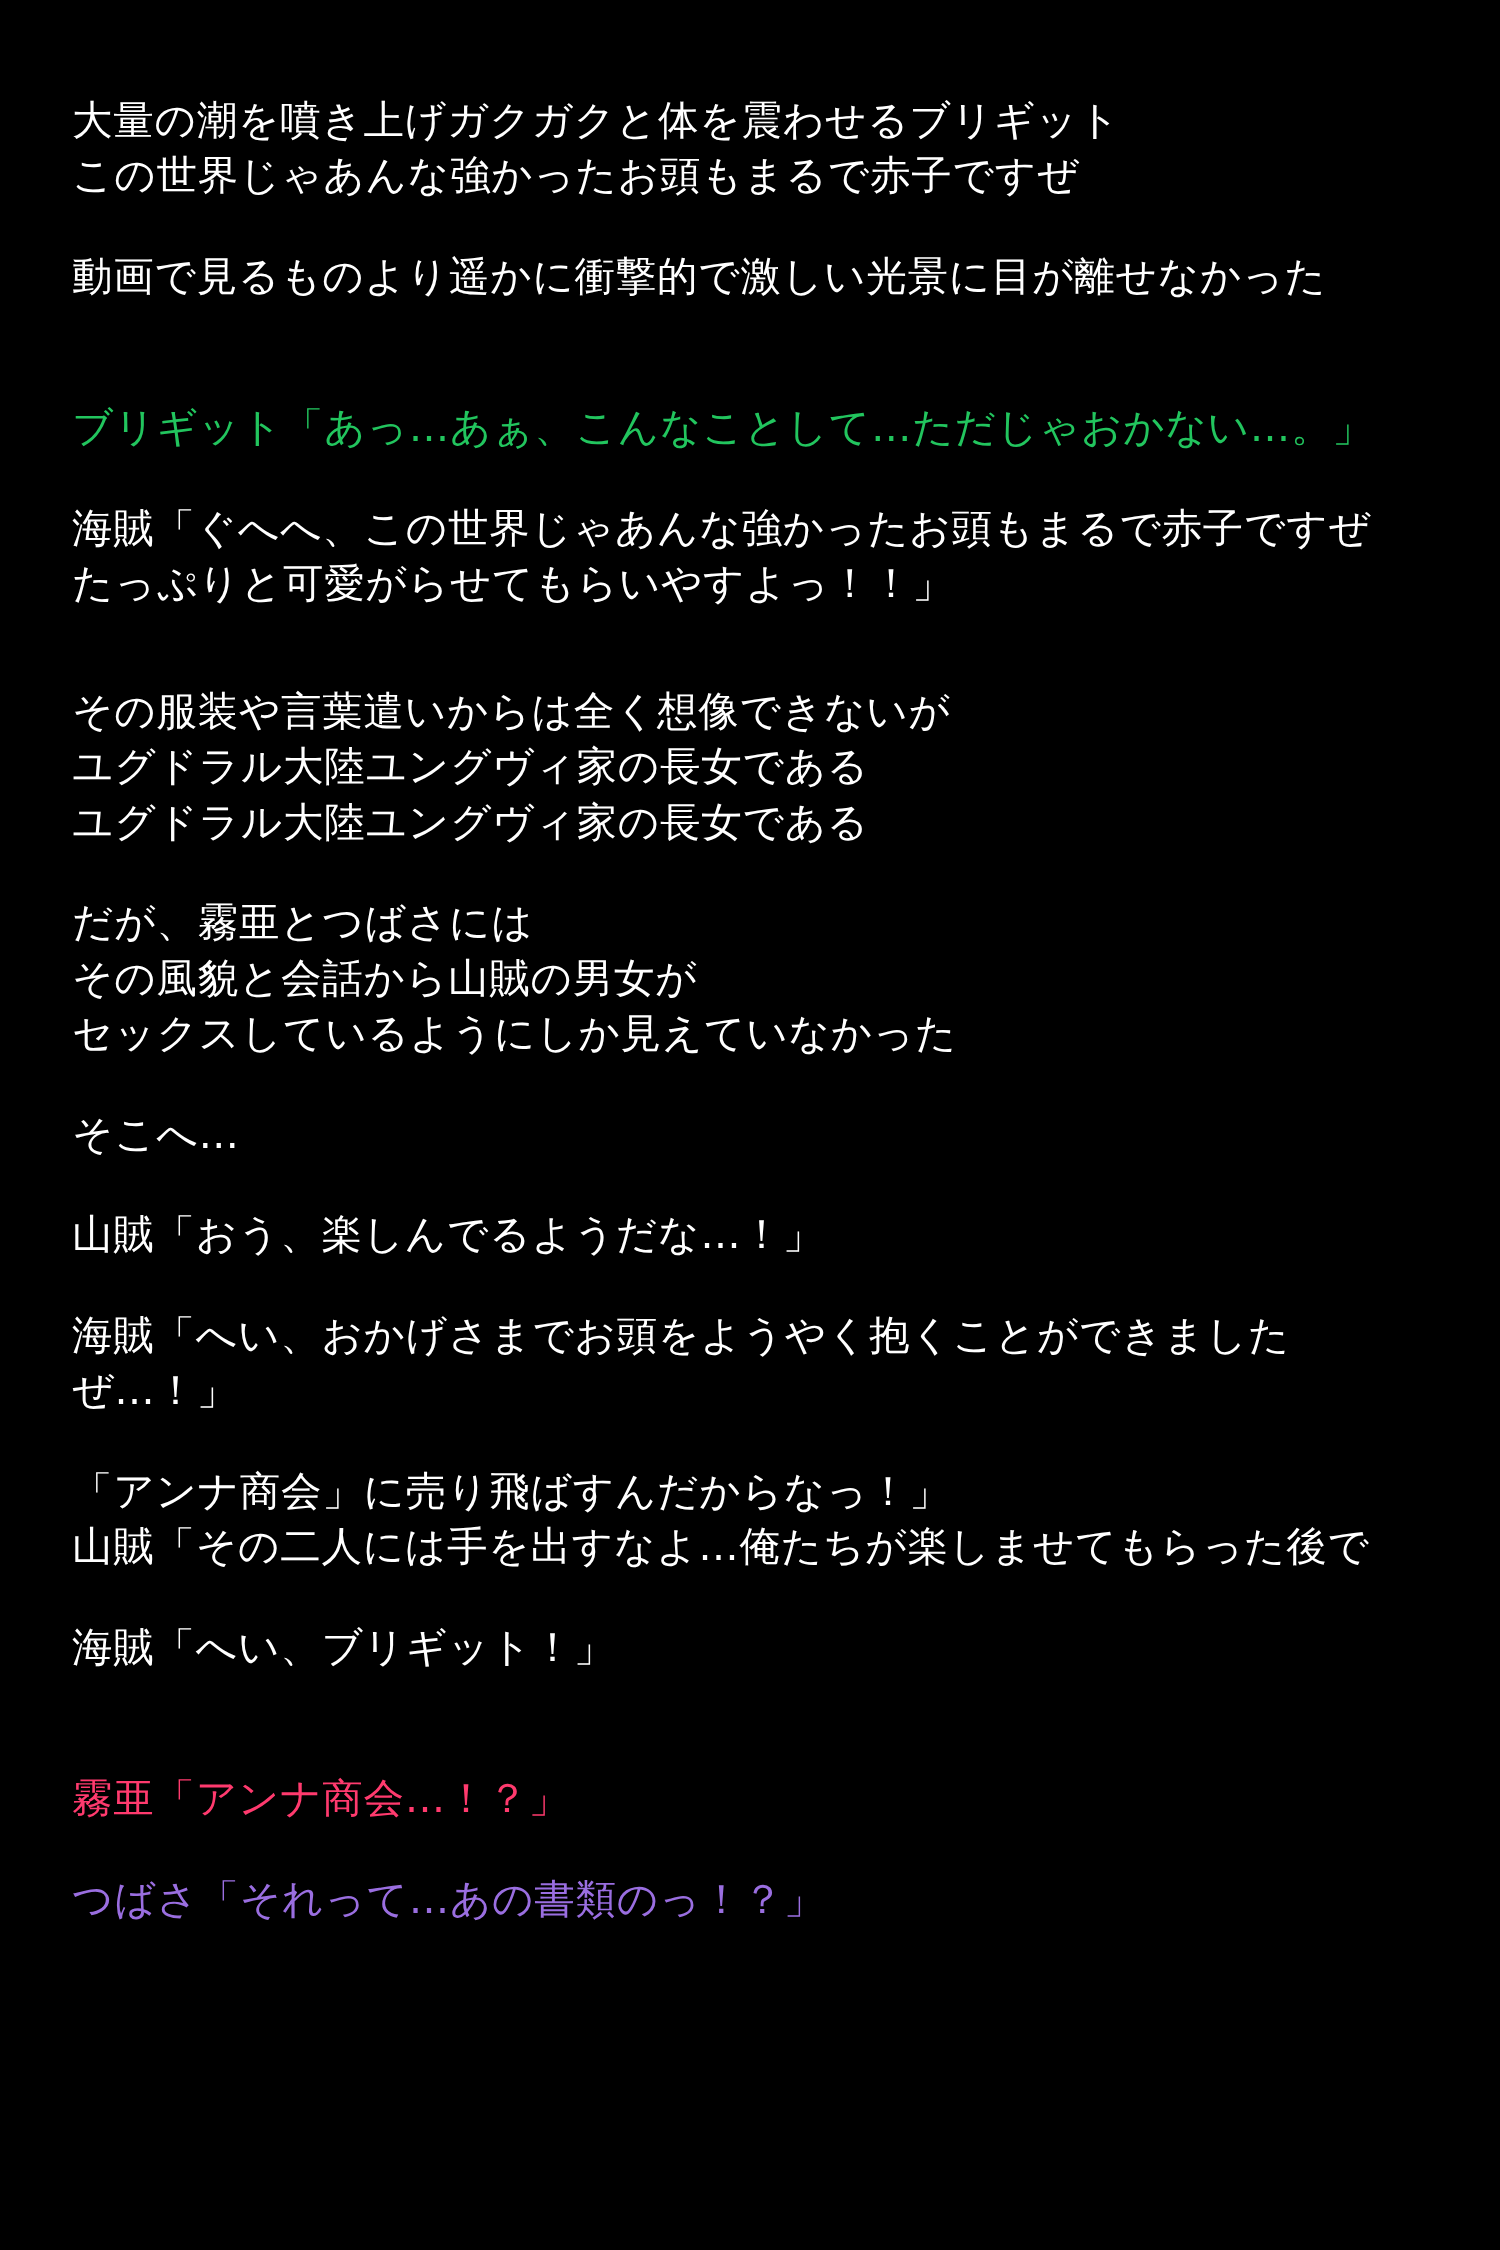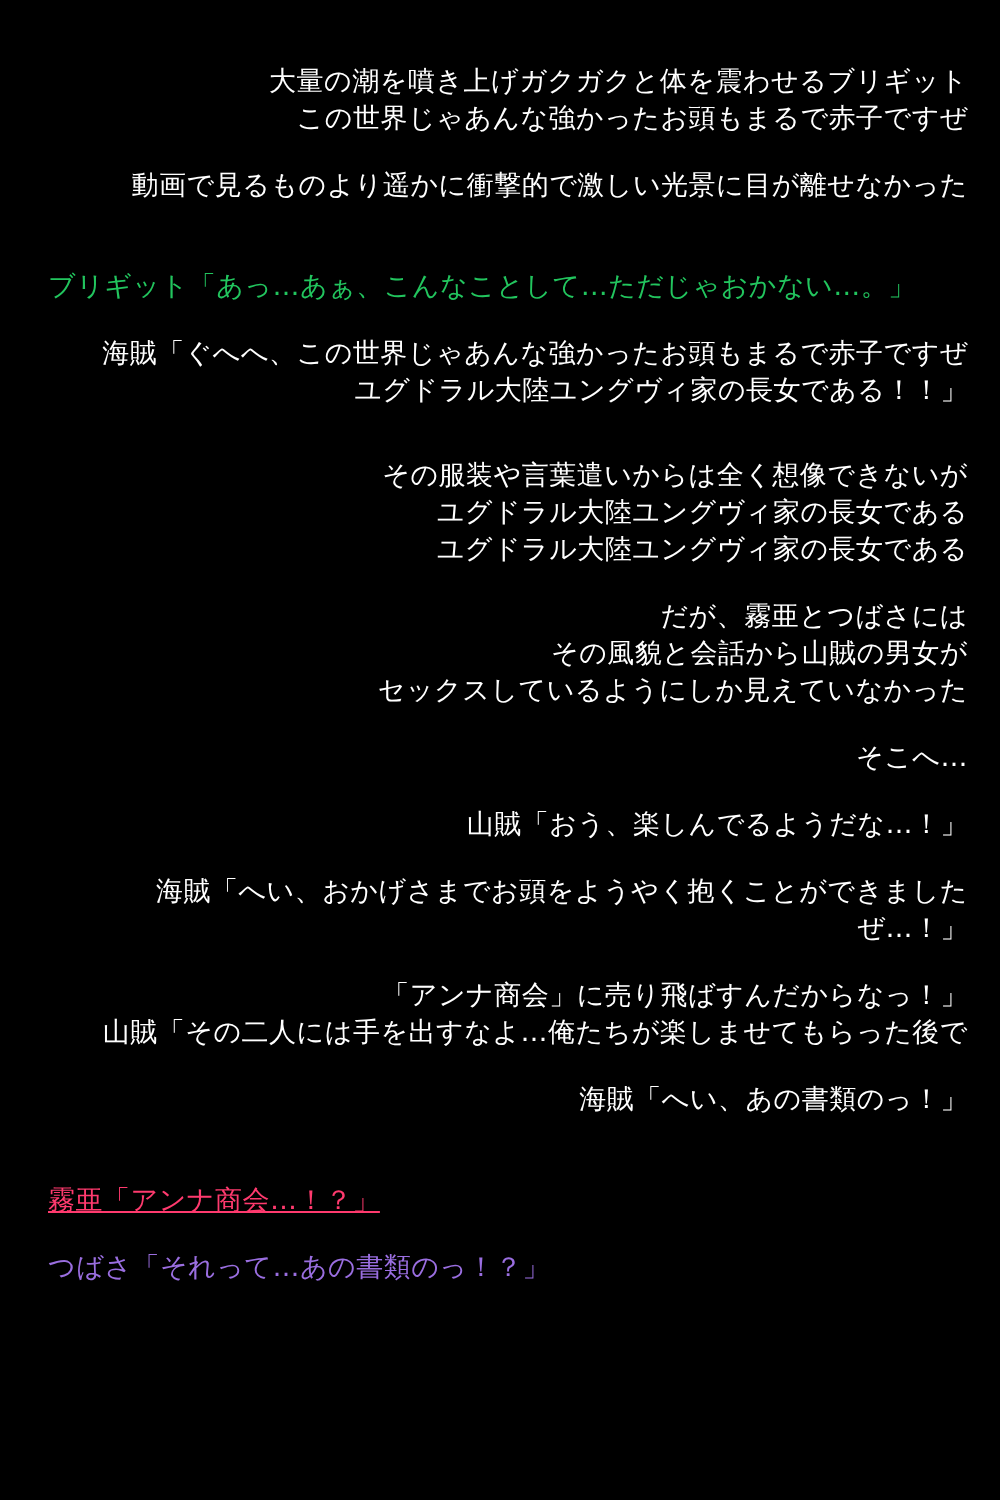--- a/index.html
+++ b/index.html
@@ -27,23 +27,23 @@
   .line {
     font-size: 27px;
     line-height: 37px;
     letter-spacing: 0.5px;
     white-space: pre-wrap;
     color: #ffffff;
   }
   .spacer-md { height: 30px; }
   .spacer-lg { height: 48px; }
   .spacer-xl { height: 64px; }
-  .c-white { color: #ffffff; text-align: right; }
+  .c-white { color: #ffffff; }
   .c-yellow { color: #22c55e; }
-  .c-pink { color: #ff3a6e; text-decoration: underline; }
+  .c-pink { color: #ff3a6e; }
   .c-purple { color: #9a6ee0; }
 </style>
 </head>
 <body>
 
 <div class="page">
   <div class="content">
 
     <div class="block">
       <div class="line c-white">大量の潮を噴き上げガクガクと体を震わせるブリギット</div>
@@ -59,21 +59,21 @@
     <div class="spacer-xl"></div>
 
     <div class="block">
       <div class="line c-yellow">ブリギット「あっ…あぁ、こんなことして…ただじゃおかない…。」</div>
     </div>
 
     <div class="spacer-md"></div>
 
     <div class="block">
       <div class="line c-white">海賊「ぐへへ、この世界じゃあんな強かったお頭もまるで赤子ですぜ</div>
-      <div class="line c-white">ユグドラル大陸ユングヴィ家の長女である！！」</div>
+      <div class="line c-white">たっぷりと可愛がらせてもらいやすよっ！！」</div>
     </div>
 
     <div class="spacer-lg"></div>
 
     <div class="block">
       <div class="line c-white">その服装や言葉遣いからは全く想像できないが</div>
       <div class="line c-white">ユグドラル大陸ユングヴィ家の長女である</div>
       <div class="line c-white">ユグドラル大陸ユングヴィ家の長女である</div>
     </div>
 
@@ -106,21 +106,21 @@
     <div class="spacer-md"></div>
 
     <div class="block">
       <div class="line c-white">「アンナ商会」に売り飛ばすんだからなっ！」</div>
       <div class="line c-white">山賊「その二人には手を出すなよ…俺たちが楽しませてもらった後で</div>
     </div>
 
     <div class="spacer-md"></div>
 
     <div class="block">
-      <div class="line c-white">海賊「へい、あの書類のっ！」</div>
+      <div class="line c-white">海賊「へい、ブリギット！」</div>
     </div>
 
     <div class="spacer-xl"></div>
 
     <div class="block">
       <div class="line c-pink">霧亜「アンナ商会…！？」</div>
     </div>
 
     <div class="spacer-md"></div>
 

